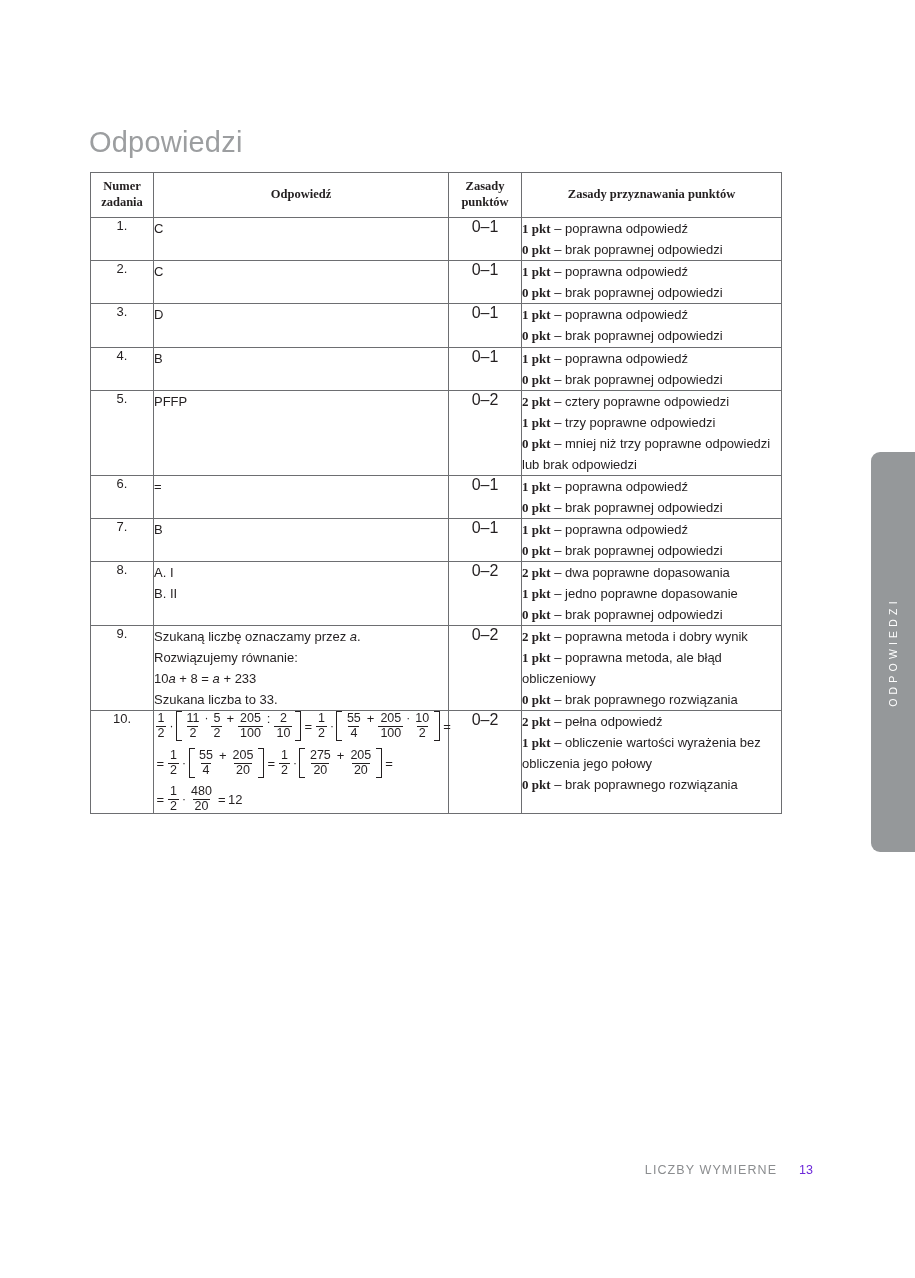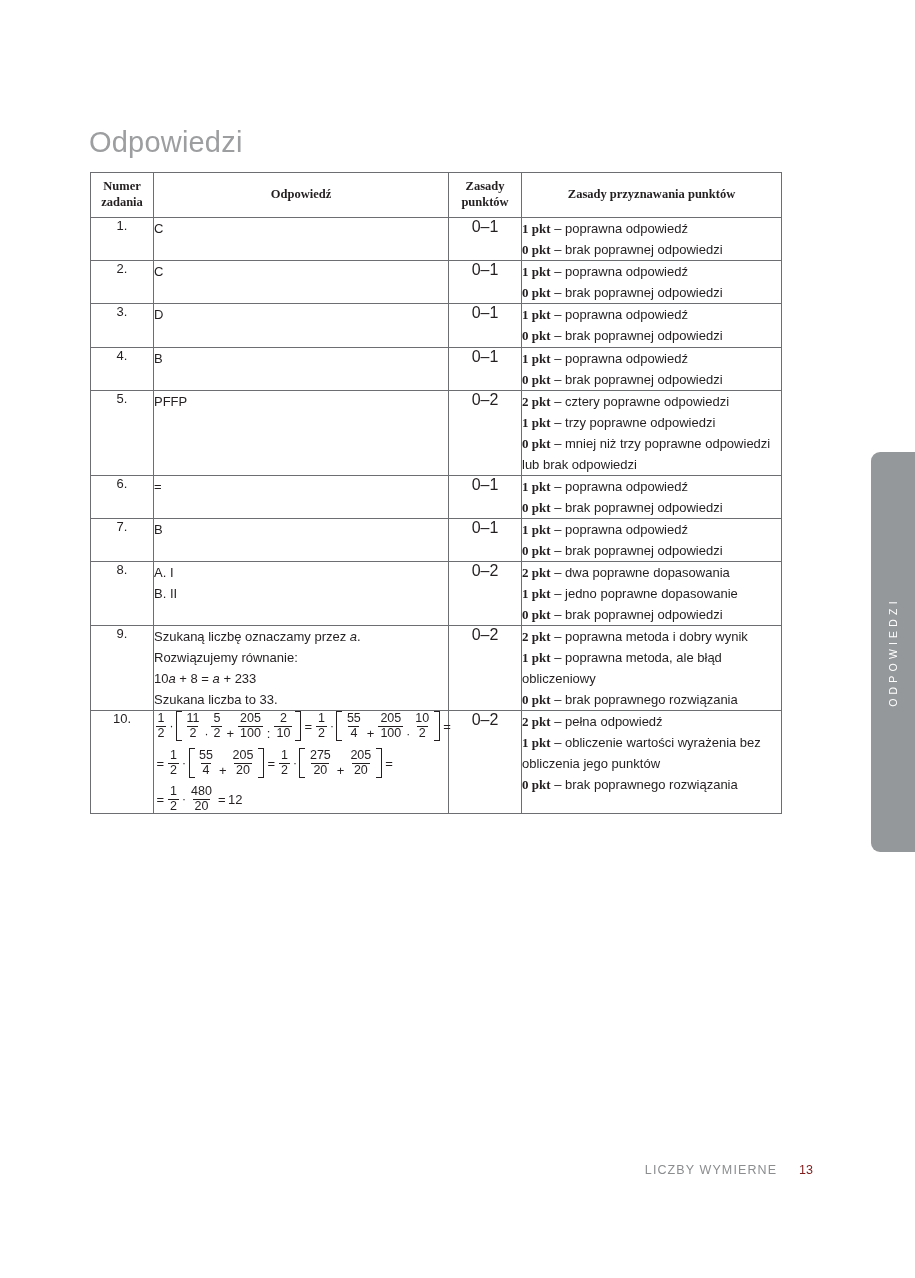--- a/index.html
+++ b/index.html
@@ -145,40 +145,40 @@
   }
   .brk > .bar {
     width: 5px;
     align-self: stretch;
     border-top: 1px solid #231f20;
     border-bottom: 1px solid #231f20;
     margin: 0 1px;
   }
   .brk > .bar.left  { border-left: 1px solid #231f20; }
   .brk > .bar.right { border-right: 1px solid #231f20; }
-  .brk > .inner { display: inline-flex; align-items: flex-end; padding: 1px 0; }
+  .brk > .inner { display: inline-flex; align-items: flex-start; padding: 1px 0; }
 
   
   .footer {
     position: absolute;
     left: 0;
     top: 1163px;
     width: 813px;
     text-align: right;
     font-size: 12.5px;
     color: #8b8d8f;
     letter-spacing: 1.1px;
     font-family: "Liberation Sans", sans-serif;
   }
   .footer .page-no {
     display: inline-block;
     margin-left: 22px;
     letter-spacing: 0;
     font-size: 12.5px;
-    color: #7f1d1d;
+    color: #6d28d9;
   }
 </style>
 </head>
 <body>
 
 <div class="page-title">Odpowiedzi</div>
 
 <table class="answers-table">
   <colgroup>
     <col class="col-num">
@@ -425,21 +425,21 @@
               <span class="num">480</span>
               <span class="den">20</span>
             </span>
             <span class="op ">=</span>
             <span>12</span>
           </div>
         </td>
         <td class="cell-pts">0–2</td>
         <td class="cell-rules">
           <span class="rule-line"><b>2 pkt</b> <span>– pełna odpowiedź</span></span>
-          <span class="rule-line"><b>1 pkt</b> <span>– obliczenie wartości wyrażenia bez obliczenia jego punktów</span></span>
+          <span class="rule-line"><b>1 pkt</b> <span>– obliczenie wartości wyrażenia bez obliczenia jego połowy</span></span>
           <span class="rule-line"><b>0 pkt</b> <span>– brak poprawnego rozwiązania</span></span>
         </td>
       </tr>
     </tbody>
 </table>
 
 <div class="footer">
   <span>LICZBY WYMIERNE</span><span class="page-no">13</span>
 </div>
 

